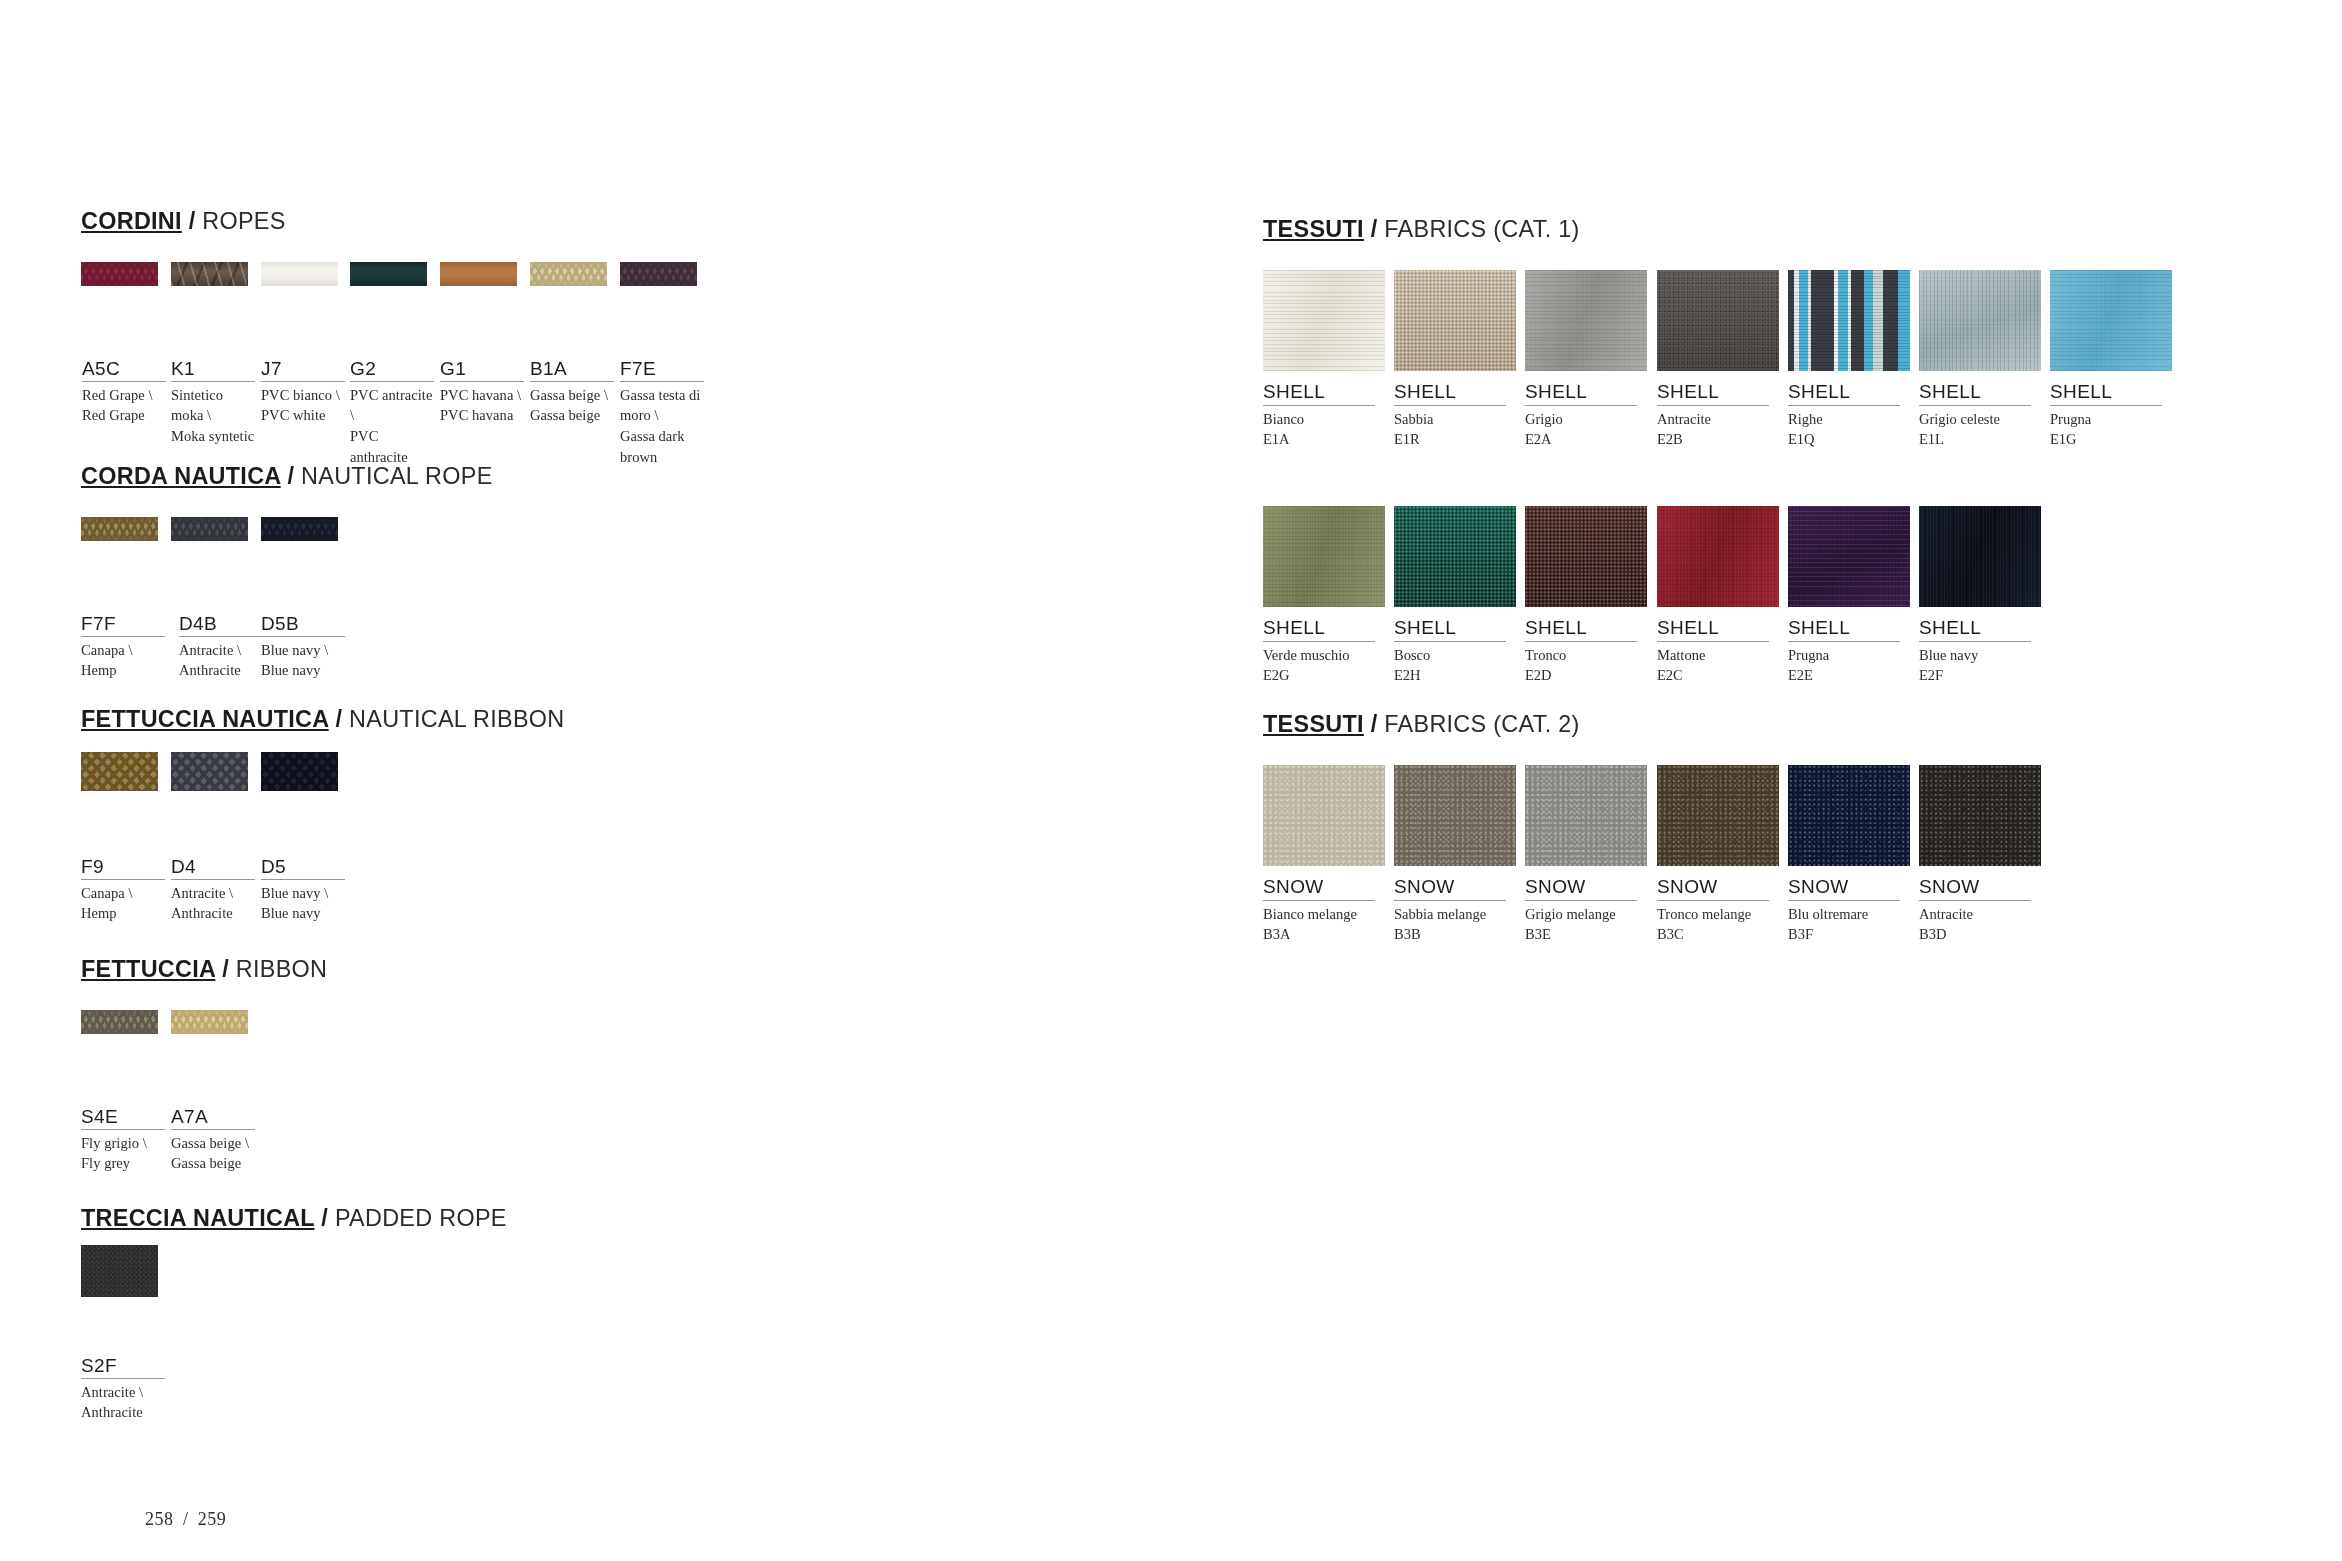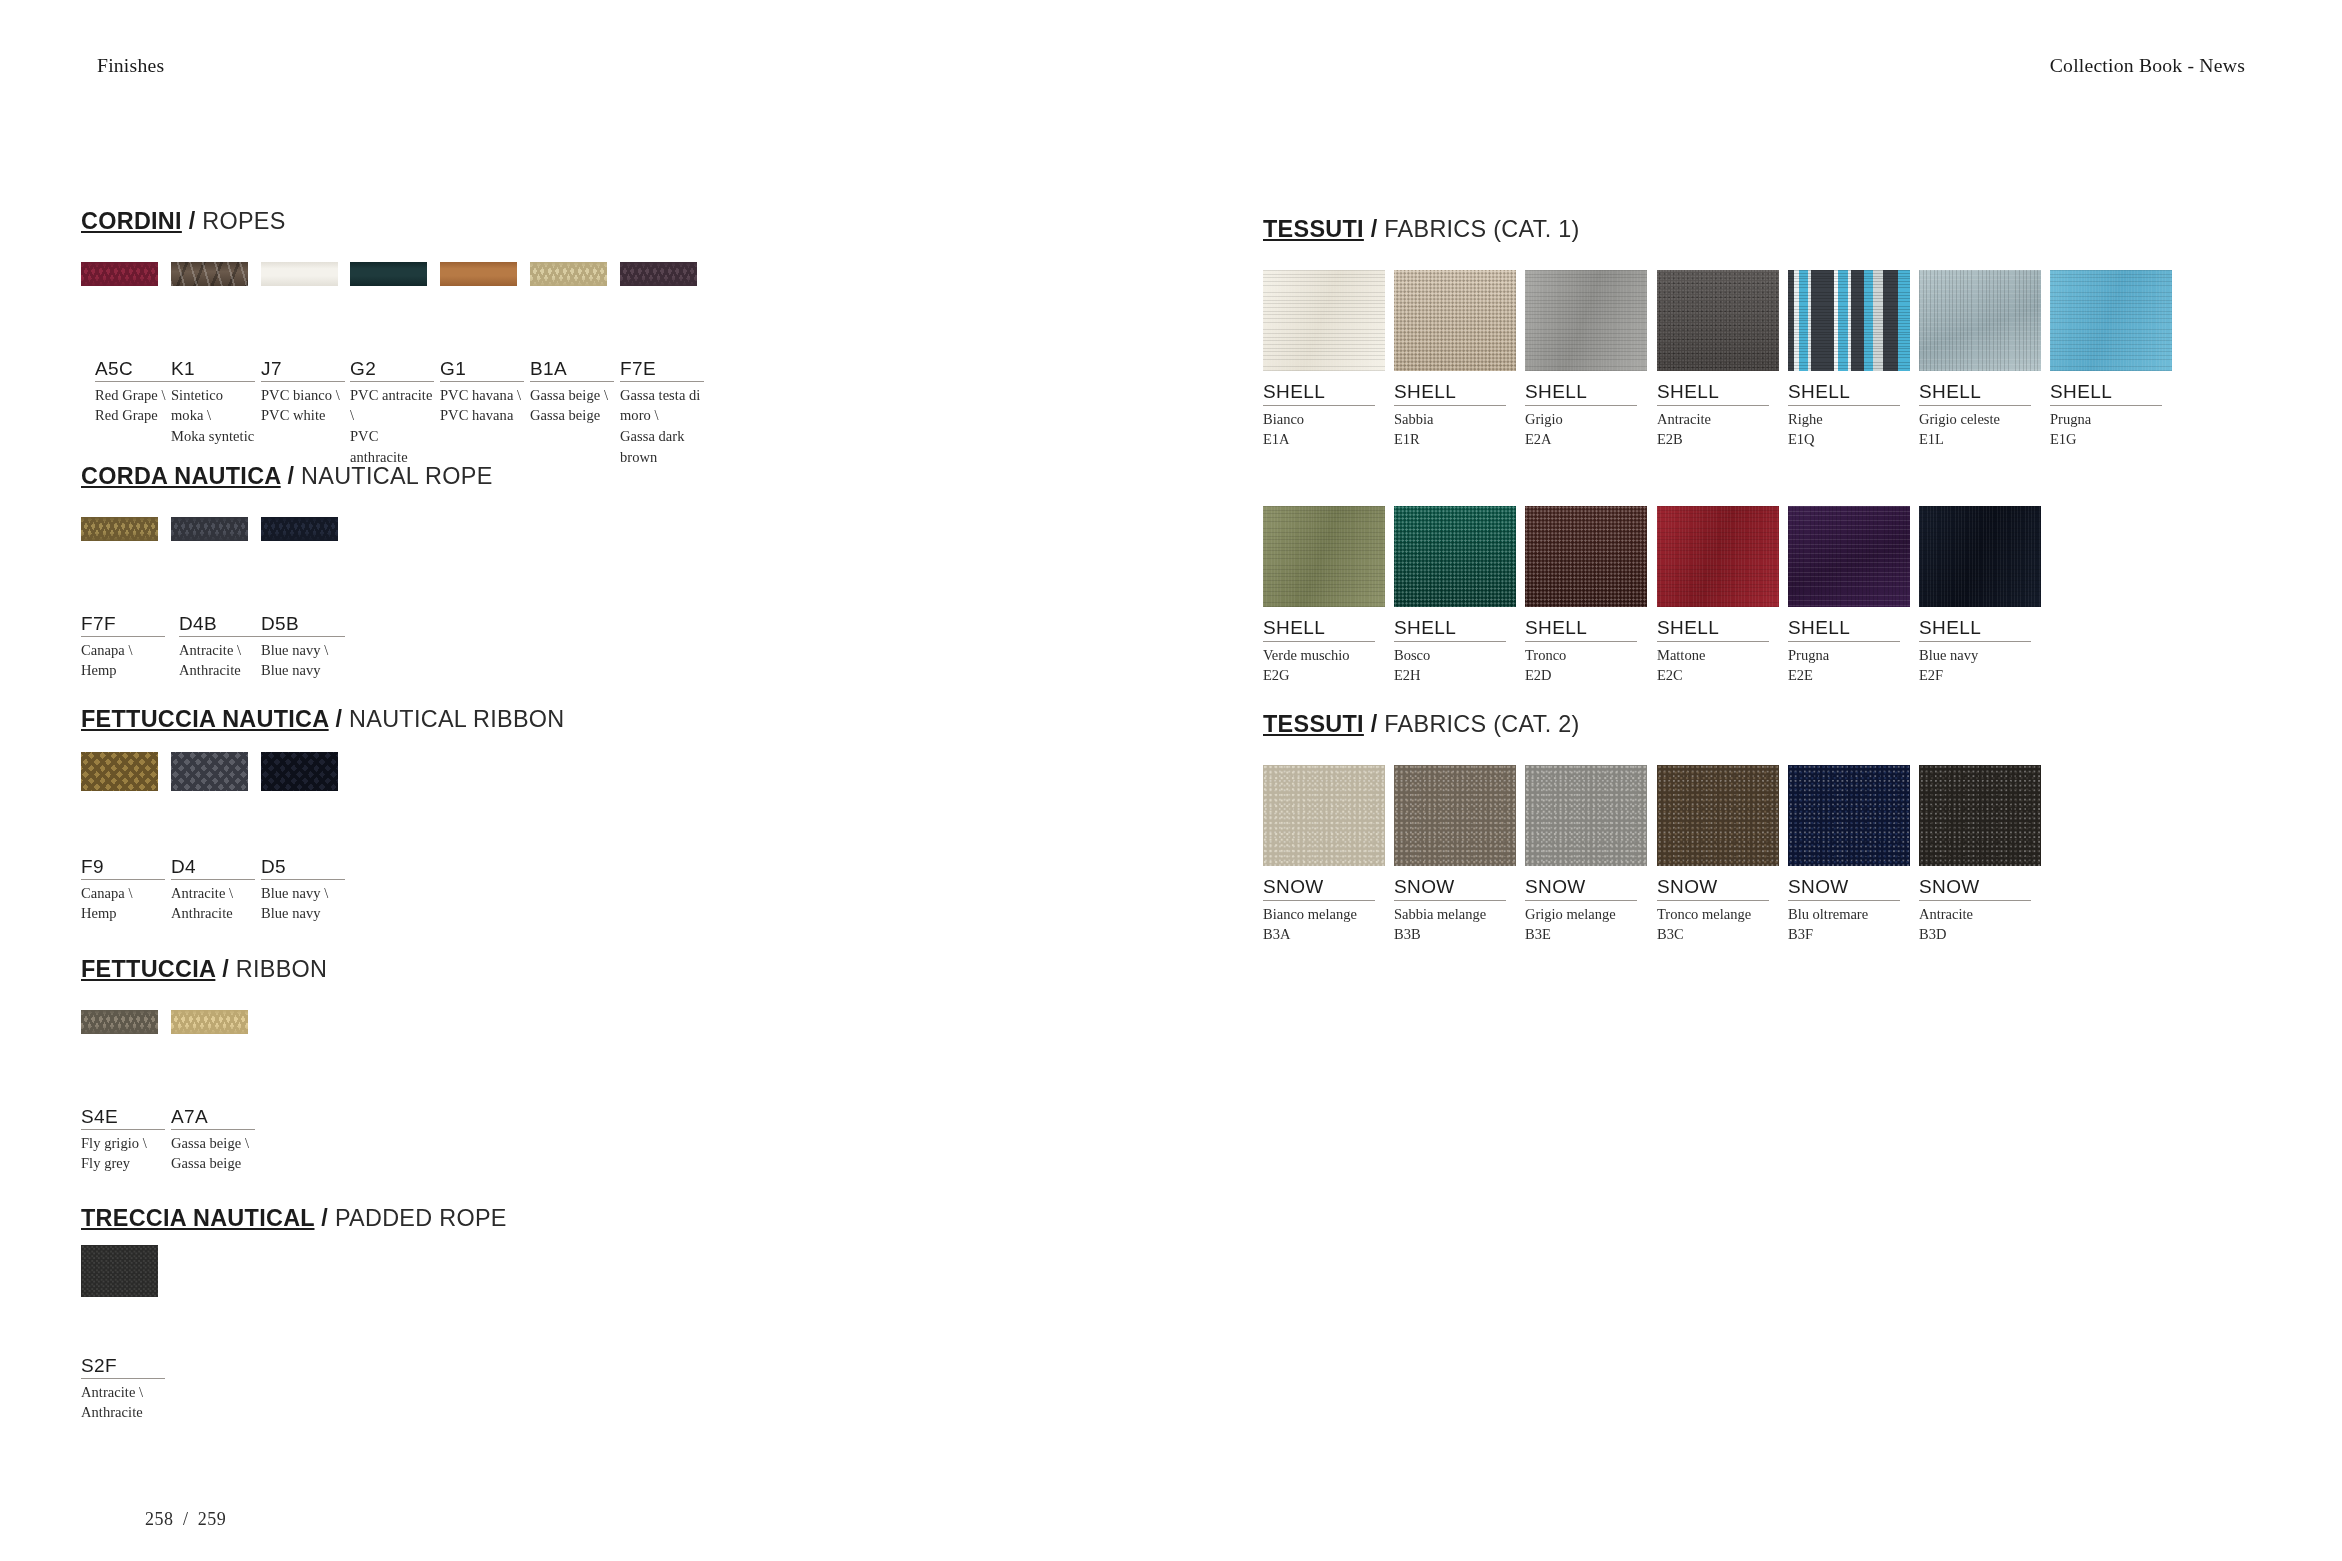--- a/index.html
+++ b/index.html
@@ -42,34 +42,30 @@
   .fab-code{font-family:"Liberation Serif",serif;font-size:14.5px;color:#2d2d2d;line-height:1.42;}
 
   .folio{position:absolute;left:145px;top:1509px;font-family:"Liberation Serif",serif;font-size:18px;color:#2d2d2d;letter-spacing:0.5px;}
   .folio .sep{padding:0 9.4px;}
 </style>
 </head>
 <body>
 
 <div class="page">
 
-  <div class="hdr">
-    <div class="hdr-left">Finishes</div>
-    <div class="hdr-right">Collection Book - News</div>
-  </div>
 
   <div class="col-left" id="col-left">
       <div style="position: absolute; left: 0px; top: 0px; width: 1031px;">
         <div class="sec-title"><span class="it">CORDINI</span><span class="sl"> / </span><span class="en">ROPES</span></div>
         <div class="rope-row" style="position: absolute; left: 0px; top: 0px; width: 1031px;">
           <div class="rope-sw" style="position: absolute; left: 0px; width: 77px; height: 24px; top: 52px;;background:
         repeating-linear-gradient(62deg, #6d1a30 0 2.8px, transparent 2.8px 6.6px),
         repeating-linear-gradient(-62deg, #6d1a30 0 2.8px, transparent 2.8px 6.6px),
         linear-gradient(to bottom, #6d1a30 0%, #8e2740 32%, #8e2740 62%, #6d1a30 100%);"></div>
-          <div style="position: absolute; left: 14px; top: 148px; width: 84px;">
+          <div style="position: absolute; left: 1px; top: 148px; width: 84px;">
             <div class="code">A5C</div>
             <div class="rule"></div>
             <div class="desc">Red Grape \</div>
             <div class="desc" style="padding-top: 0px;">Red Grape</div>
           </div>
           <div class="rope-sw" style="position: absolute; left: 90px; width: 77px; height: 24px; top: 52px;;background:
         repeating-linear-gradient(74deg, rgba(255,255,255,.22) 0 1.9px, transparent 1.9px 12px),
         repeating-linear-gradient(-68deg, rgba(0,0,0,.28) 0 2.8px, transparent 2.8px 16px),
         linear-gradient(to bottom, #4c3e33 0%, #6b5a4c 40%, #4c3e33 100%);"></div>
           <div style="position: absolute; left: 90px; top: 148px; width: 84px;">

